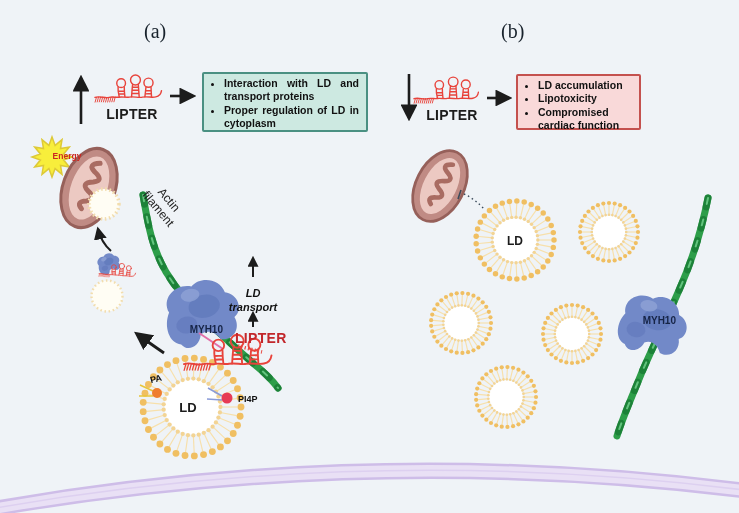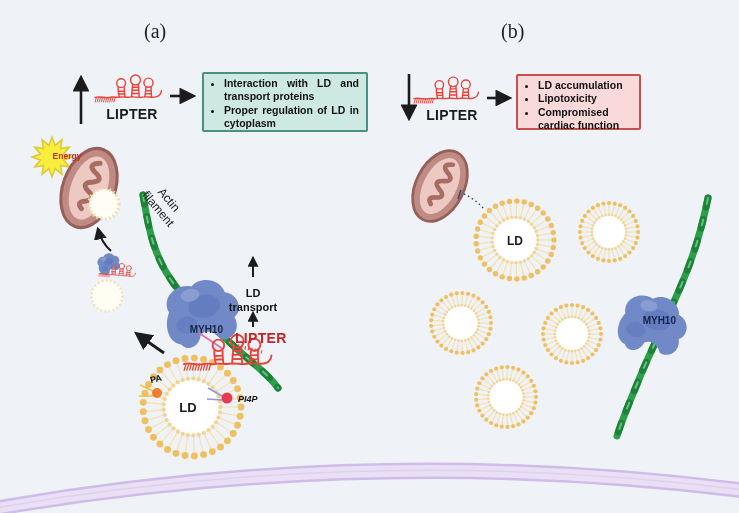--- a/index.html
+++ b/index.html
@@ -764,23 +764,23 @@
     <li>Interaction with LD and transport proteins</li>
     <li>Proper regulation of LD in cytoplasm</li>
   </ul>
 </div>
 
 <div class="lbl energy" style="left:48px;top:151px;width:38px;">Energy</div>
 
 <div class="lbl actin" style="left:131px;top:191px;width:64px;">Actin filament</div>
 
 
-<div class="lbl smallcap" style="left:225px;top:286px;width:56px;">LD transport</div>
+<div class="lbl smallcap" style="left:225px;top:286px;width:56px;font-style:italic;">LD transport</div>
 
 <div class="lbl myh10" style="left:179px;top:324px;width:44px;">MYH10</div>
 <div class="lbl lipter-red" style="left:235px;top:330px;">LIPTER</div>
 
 <div class="lbl tinylabel" style="left:150px;top:374px;transform:rotate(-14deg);">PA</div>
-<div class="lbl tinylabel" style="left:238px;top:394px;font-style:italic;">PI4P</div>
+<div class="lbl tinylabel" style="left:238px;top:394px;">PI4P</div>
 
 <div class="lbl myh10" style="left:630px;top:315px;width:46px;">MYH10</div>
 
 </div>
 
 </body></html>

